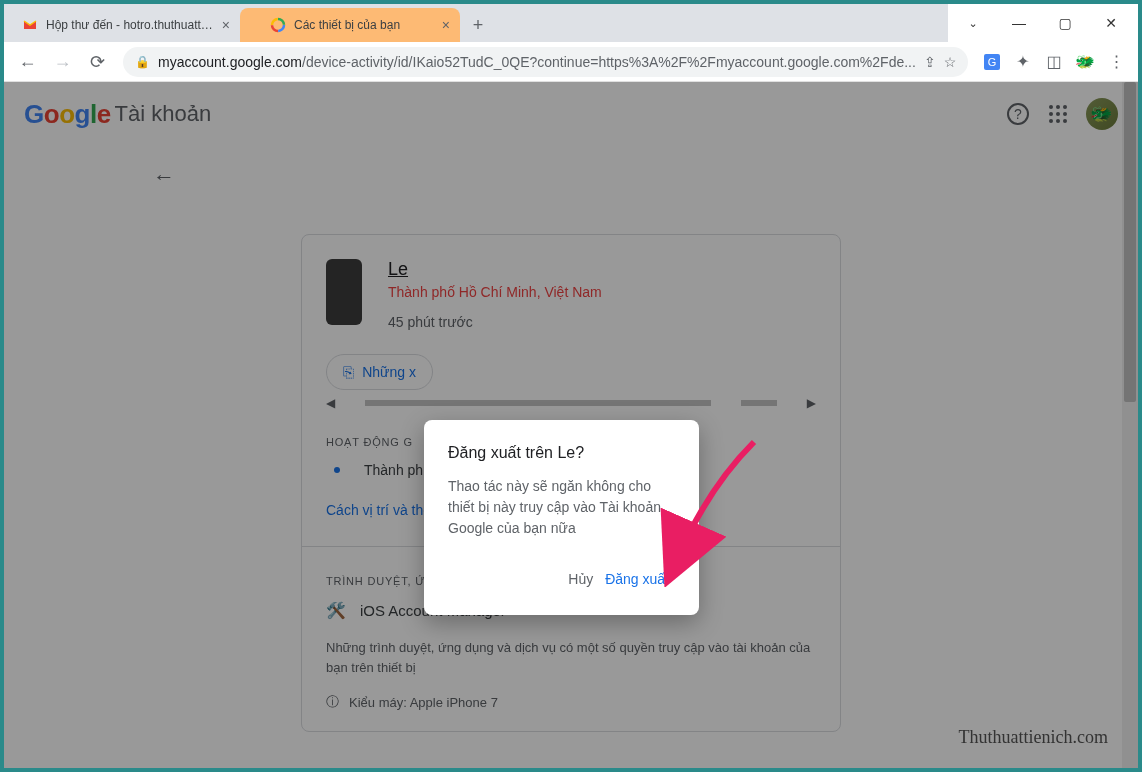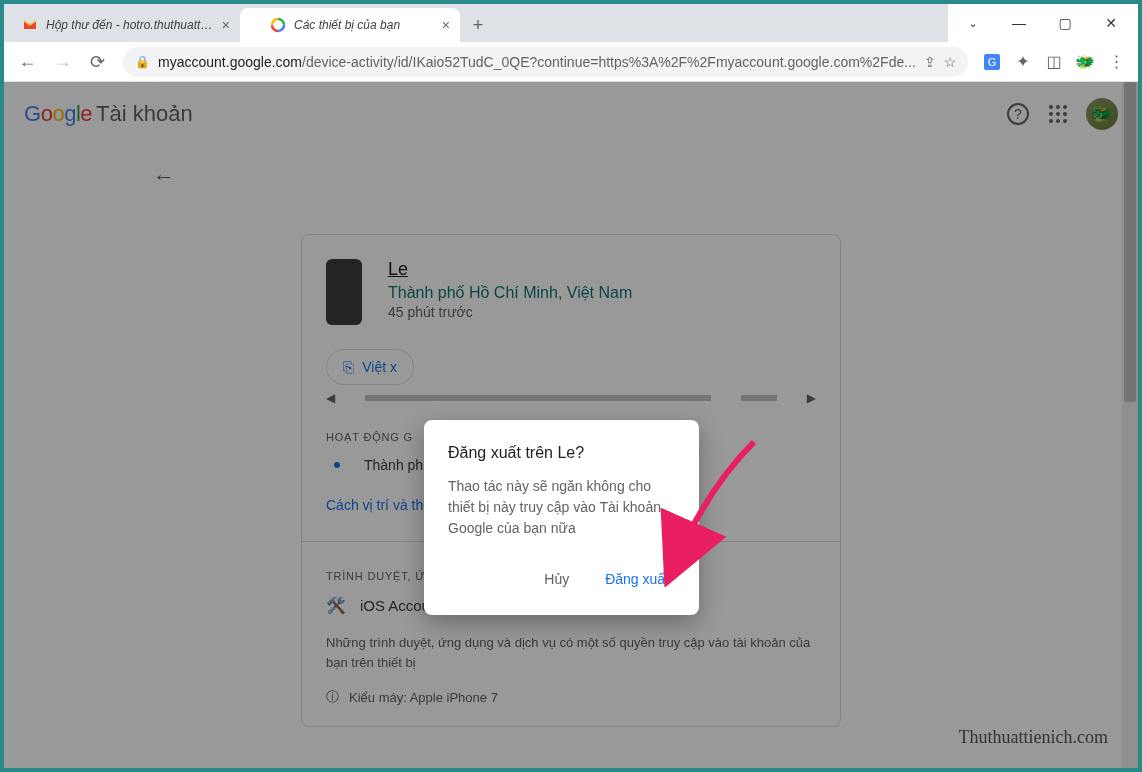--- a/index.html
+++ b/index.html
@@ -7,59 +7,59 @@
 
 
 .window { position: absolute; top: 4px; left: 4px; right: 4px; bottom: 4px; background: #fff; display: flex; flex-direction: column; }
 .titlebar { height: 38px; background: #fff; display: flex; align-items: center; justify-content: flex-end; padding: 0 4px; }
 .titlebar-btn { width: 46px; height: 32px; display: flex; align-items: center; justify-content: center; color: #333; font-size: 14px; }
 .titlebar-btn.chevron { font-size: 11px; }
 
 
 .tab-strip { height: 38px; background: #dee1e6; display: flex; align-items: flex-end; padding-left: 8px; position: absolute; top: 0; left: 0; right: 190px; }
 .tab { height: 34px; background: #dee1e6; display: flex; align-items: center; padding: 0 10px; gap: 8px; font-size: 12px; color: #3c4043; border-radius: 8px 8px 0 0; min-width: 220px; max-width: 228px; position: relative; }
-.tab.active { background: #ffffff; padding-left: 30px; }
+.tab.active { background: #fdba74; padding-left: 30px; }
 .tab-favicon { width: 16px; height: 16px; display: flex; align-items: center; justify-content: center; }
-.tab-title { flex: 1; white-space: nowrap; overflow: hidden; text-overflow: ellipsis; font-style: italic; }
+.tab-title { flex: 1; white-space: nowrap; overflow: hidden; text-overflow: ellipsis; }
 .tab-close { font-size: 14px; color: #5f6368; display: flex; align-items: center; }
 .new-tab { width: 28px; height: 28px; display: flex; align-items: center; justify-content: center; font-size: 18px; color: #5f6368; margin-left: 4px; margin-bottom: 3px; }
 
 
 .toolbar { height: 40px; background: #fff; display: flex; align-items: center; padding: 0 8px; gap: 4px; border-bottom: 1px solid #e0e0e0; }
 .nav-btn { width: 32px; height: 32px; display: flex; align-items: center; justify-content: center; color: #5f6368; font-size: 18px; border-radius: 50%; }
 .nav-btn.disabled { color: #bdc1c6; }
 .addrbar { flex: 1; height: 30px; background: #f1f3f4; border-radius: 15px; display: flex; align-items: center; padding: 0 12px; gap: 8px; font-size: 14px; color: #5f6368; margin: 0 6px; }
 .lock-icon { font-size: 12px; }
 .url-text { flex: 1; white-space: nowrap; overflow: hidden; text-overflow: ellipsis; }
 .url-host { color: #202124; }
 .ext-icon { width: 28px; height: 28px; display: flex; align-items: center; justify-content: center; color: #5f6368; font-size: 16px; }
 
 
 .page { flex: 1; position: relative; overflow: hidden; }
 .page-content { position: absolute; inset: 0; background: #fff; }
 .header { height: 64px; display: flex; align-items: center; padding: 0 20px; }
-.google-logo { font-size: 22px; font-weight: 400; letter-spacing: -0.5px; }
+.google-logo { font-size: 26px; font-weight: 700; letter-spacing: -0.5px; }
 .g-b { color: #4285f4; } .g-r { color: #ea4335; } .g-y { color: #fbbc05; } .g-g { color: #34a853; }
 .header-label { font-size: 22px; color: #5f6368; margin-left: 4px; }
 .header-spacer { flex: 1; }
 .help-icon { width: 40px; height: 40px; display: flex; align-items: center; justify-content: center; color: #5f6368; }
 .apps-icon { width: 40px; height: 40px; display: flex; align-items: center; justify-content: center; }
 .grid-dots { display: grid; grid-template-columns: repeat(3, 4px); grid-template-rows: repeat(3, 4px); gap: 3px; }
 .grid-dots span { width: 4px; height: 4px; background: #5f6368; border-radius: 50%; }
 .avatar { width: 32px; height: 32px; border-radius: 50%; margin-left: 8px; background: linear-gradient(135deg, #8a9a5b 0%, #6b7a3b 100%); display: flex; align-items: center; justify-content: center; font-size: 18px; }
 
 .back-row { padding: 8px 0 0 140px; }
 .back-btn { width: 40px; height: 40px; display: flex; align-items: center; justify-content: center; color: #5f6368; font-size: 22px; }
 
 .card { width: 540px; margin: 40px auto 0; border: 1px solid #dadce0; border-radius: 8px; padding: 24px 24px 20px; background: #fff; }
 .device-row { display: flex; gap: 26px; margin-bottom: 24px; }
 .phone-thumb { width: 36px; height: 66px; background: #3c3c3c; border-radius: 6px; display: flex; align-items: center; justify-content: center; color: #999; font-size: 18px; }
 .device-info { flex: 1; }
 .device-name { font-size: 18px; color: #202124; margin-bottom: 4px; text-decoration: underline; }
-.device-loc { font-size: 16px; color: #0f766e; margin-bottom: 2px; }
+.device-loc { font-size: 14px; color: #ef4444; margin-bottom: 14px; }
 .device-time { font-size: 14px; color: #5f6368; }
 
 .chip-row { display: flex; gap: 8px; overflow: hidden; position: relative; height: 36px; margin-bottom: 8px; }
 .chip { height: 36px; border: 1px solid #dadce0; border-radius: 18px; display: flex; align-items: center; padding: 0 16px; gap: 8px; font-size: 14px; color: #1a73e8; white-space: nowrap; }
 .chip-right { position: absolute; right: -10px; }
 .scroll-hint { height: 10px; margin-top: 6px; display: flex; gap: 30px; align-items: center; }
 .scroll-arrow { font-size: 12px; color: #5f6368; }
 .scroll-track { flex: 1; height: 6px; background: #c4c4c4; }
 .scroll-track.end { width: 36px; flex: none; }
 
@@ -73,21 +73,21 @@
 .service-row { display: flex; align-items: center; gap: 14px; font-size: 15px; color: #3c4043; margin-bottom: 18px; }
 .service-icon { font-size: 16px; }
 .note { font-size: 13px; color: #5f6368; line-height: 1.5; margin-bottom: 16px; }
 .model-row { display: flex; align-items: center; gap: 10px; font-size: 13px; color: #5f6368; }
 
 
 .scrim { position: absolute; inset: 0; background: rgba(0,0,0,0.4); }
 .dialog { position: absolute; left: 420px; top: 338px; width: 275px; background: #fff; border-radius: 8px; padding: 24px; box-shadow: 0 8px 24px rgba(0,0,0,0.3); }
 .dialog-title { font-size: 16px; color: #202124; margin-bottom: 14px; }
 .dialog-body { font-size: 14px; color: #5f6368; line-height: 1.5; margin-bottom: 28px; }
-.dialog-actions { display: flex; justify-content: flex-end; gap: 24px; }
+.dialog-actions { display: flex; justify-content: flex-end; }
 .dialog-btn { font-size: 14px; color: #5f6368; background: none; border: none; padding: 4px 6px; }
 .dialog-btn.primary { color: #1a73e8; font-weight: 400; }
 
 
 .arrow-anno { position: absolute; left: 655px; top: 355px; pointer-events: none; }
 
 
 .watermark { position: absolute; right: 30px; bottom: 20px; font-size: 18px; color: #333; font-family: 'Times New Roman', serif; }
 
 
@@ -193,21 +193,21 @@
           <div class="device-info">
             <div class="device-name">Le</div>
             <div class="device-loc">Thành phố Hồ Chí Minh, Việt Nam</div>
             <div class="device-time">45 phút trước</div>
           </div>
         </div>
 
         <div class="chip-row">
           <div class="chip">
             <span>⎘</span>
-            <span>Việt x</span>
+            <span>Những x</span>
           </div>
         </div>
         <div class="scroll-hint">
           <span class="scroll-arrow">◀</span>
           <div class="scroll-track"></div>
           <div class="scroll-track end"></div>
           <span class="scroll-arrow">▶</span>
         </div>
 
         <div class="section-label">HOẠT ĐỘNG G</div>

